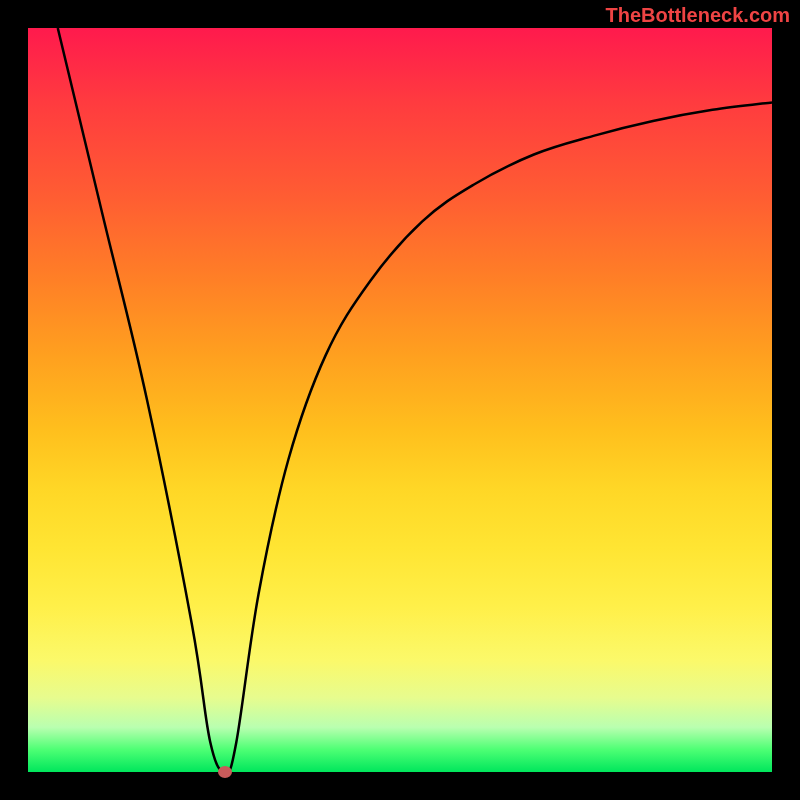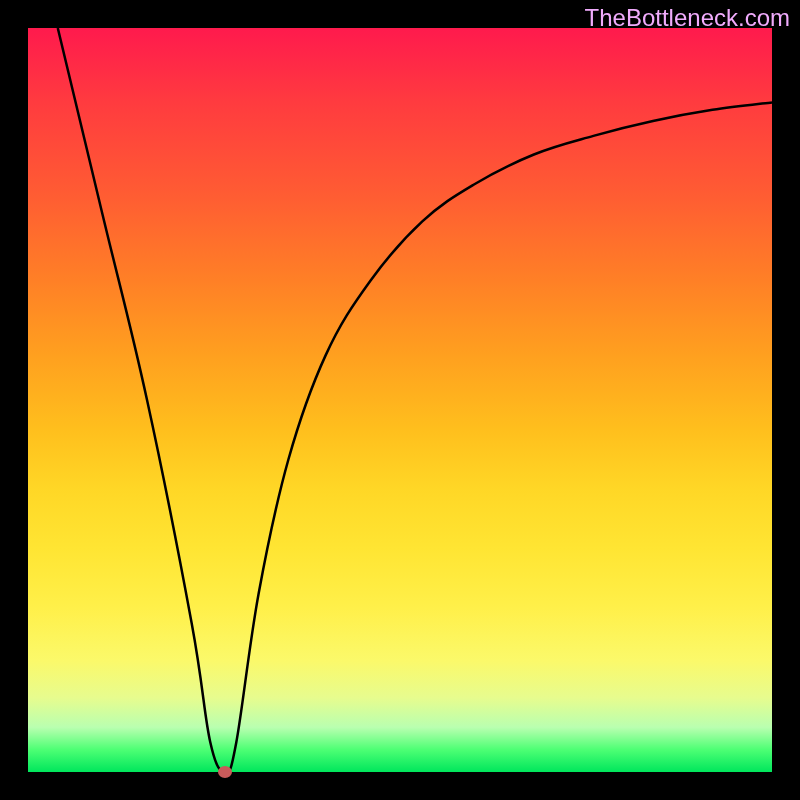--- a/index.html
+++ b/index.html
@@ -46,23 +46,23 @@
     background: #c85a5a;
     border-radius: 50%;
     transform: translate(-50%, -50%);
   }
 
   .attrib {
     position: absolute;
     top: 4px;
     right: 10px;
     font-family: Arial, Helvetica, sans-serif;
-    font-size: 24px;
-    color: #f0abfc;
-    font-weight: 400;
+    font-size: 20px;
+    color: #ef4444;
+    font-weight: 700;
   }
 </style>
 </head>
 <body>
 
 <div class="frame">
   <svg class="curve" viewBox="0 0 744 744" preserveAspectRatio="none">
     <path id="curve-path" d="M 29.76 0 C 37.7952 33.48 58.329600000000006 119.04 74.4 186 C 90.47040000000001 252.95999999999998 102.96960000000001 298.344 119.04 372 C 135.1104 445.656 152.29680000000002 533.5968 163.68 595.2 C 175.0632 656.8032000000001 176.2536 687.456 182.28 714.24 C 188.3064 741.024 192.4728 744 197.16 744 C 201.8472 744 202.29360000000003 746.3808 208.32000000000002 714.24 C 214.34640000000002 682.0992 221.2656 616.3296 230.64 565.44 C 240.01439999999997 514.5504000000001 248.34719999999996 474.37440000000004 260.4 431.52000000000004 C 272.45279999999997 388.66560000000004 282.8688 359.50079999999997 297.6 327.35999999999996 C 312.3312 295.21919999999994 324.8304 277.06559999999996 342.24 252.95999999999998 C 359.6496 228.8544 375.5712 210.84960000000004 394.32 193.44000000000005 C 413.0688 176.03040000000007 426.31199999999995 168.29280000000003 446.4 156.24 C 466.488 144.1872 484.4928 135.18480000000002 505.92 126.48000000000002 C 527.3472 117.77520000000001 544.0128000000001 113.9064 565.44 107.88 C 586.8672 101.85359999999999 603.5328 97.68719999999999 624.9599999999999 93 C 646.3871999999999 88.31280000000001 663.0528 85.18800000000003 684.48 81.84000000000003 C 705.9072 78.49200000000003 733.2864 75.73919999999998 744 74.39999999999998" fill="none" stroke="#000" stroke-width="2.5"></path>
   </svg>
   <div id="marker" class="marker" style="left: 197.16px; top: 744px; background: rgb(200, 90, 90);"></div>

